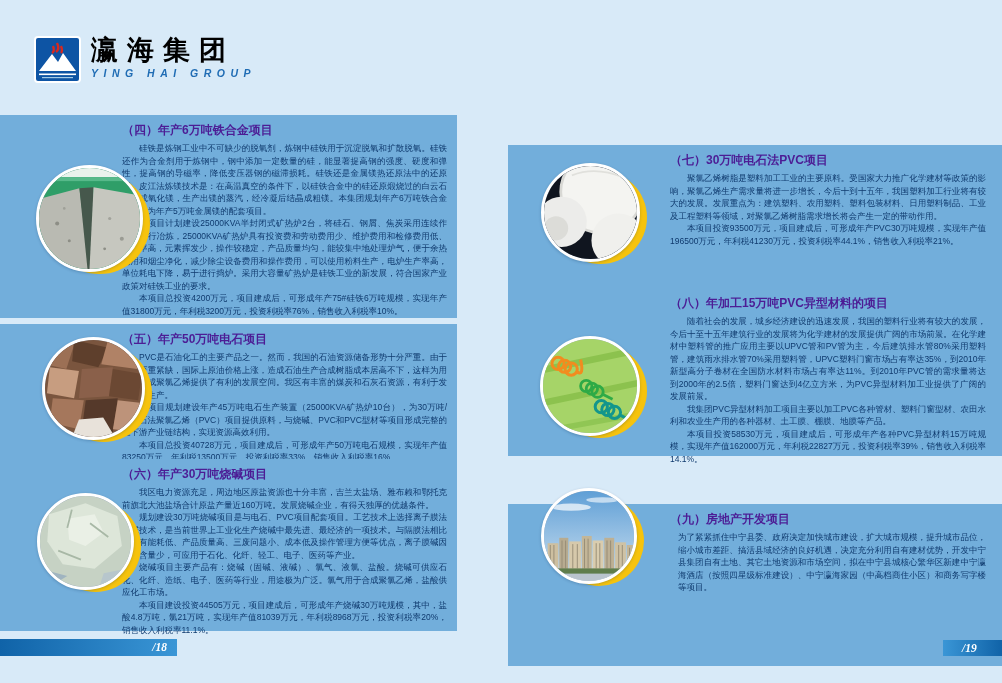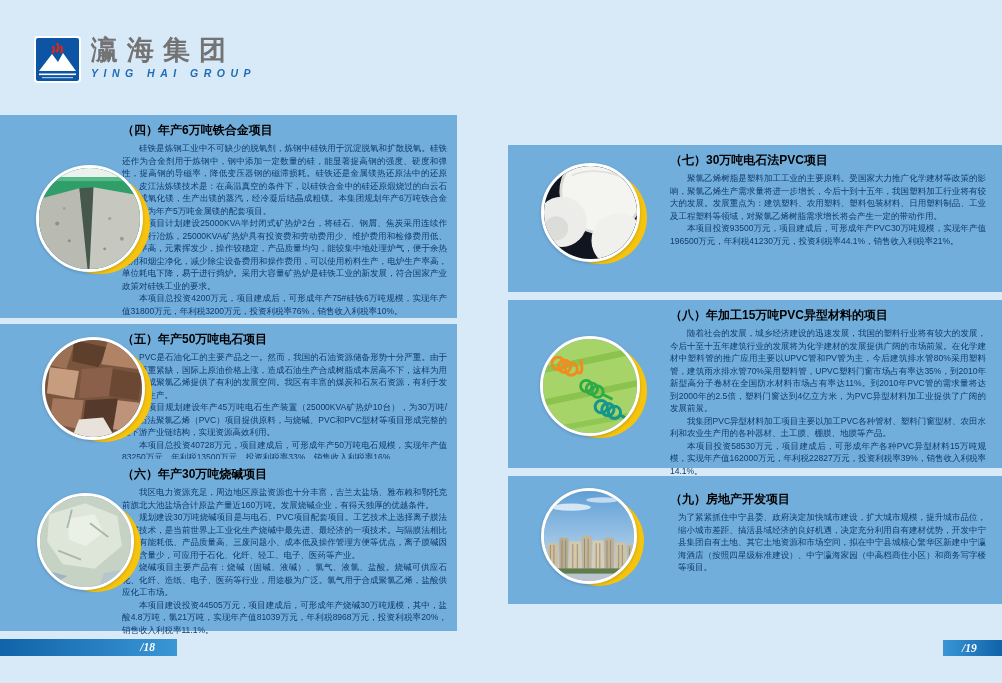--- a/index.html
+++ b/index.html
@@ -3,52 +3,52 @@
 <meta charset="utf-8">
 <style>
   html,body{margin:0;padding:0;}
   body{font-family:"Liberation Sans","DejaVu Sans",sans-serif;}
   .canvas{position:relative;width:1002px;height:683px;background:#d8eaf8;overflow:hidden;}
 
   
   .logo{position:absolute;left:34px;top:36px;display:flex;align-items:flex-start;}
   .logo-icon{width:47px;height:47px;display:block;}
   .logo-text{margin-left:10px;}
-  .logo-cn{color:#737373;font-size:27px;font-weight:bold;letter-spacing:9px;line-height:28px;font-family:"Liberation Serif","DejaVu Serif",serif;}
+  .logo-cn{color:#000000;font-size:27px;font-weight:bold;letter-spacing:9px;line-height:28px;font-family:"Liberation Serif","DejaVu Serif",serif;}
   .logo-en{color:#1f6cb4;font-size:10.5px;font-weight:bold;letter-spacing:5.5px;margin-top:3px;font-style:italic;}
 
   
   .box{position:absolute;background:#72aedb;box-sizing:border-box;}
-  .box h3{margin:0 0 4px 0;font-size:12px;line-height:15px;color:#000000;font-weight:bold;}
+  .box h3{margin:0 0 4px 0;font-size:12px;line-height:15px;color:#4c1d95;font-weight:bold;}
   .box p{margin:0;text-indent:2em;font-size:8.5px;line-height:12.5px;color:#0f3a6e;text-align:justify;}
   .box p.no-indent{text-indent:0;margin-left:8px;}
   .bleft{left:0;width:457px;padding:8px 10px 0 122px;}
   .bright{left:508px;width:494px;padding:8px 16px 0 162px;}
   .box4{top:115px;height:203px;}
   .box5{top:324px;height:148px;}
   .box6{top:459px;height:172px;}
   .box7{top:145px;height:147px;}
-  .box8{top:300px;height:168px;}
-  .box9{top:476px;height:128px;padding-top:16px;}
+  .box8{top:288px;height:168px;}
+  .box9{top:504px;height:162px;padding-top:8px;}
 
   
   .circle-group{position:absolute;}
   .crescent{position:absolute;left:13px;top:8px;width:100%;height:100%;border-radius:50%;background:#f6c30d;}
   .photo{position:absolute;left:0;top:0;width:100%;height:100%;border-radius:50%;border:3px solid #ffffff;overflow:hidden;background:#9ab;box-shadow:0 1px 3px rgba(0,40,80,.25);}
   .photo svg{display:block;width:100%;height:100%;}
   .cg1{left:36px;top:165px;width:101px;height:101px;}
   .cg2{left:42px;top:337px;width:97px;height:97px;}
   .cg3{left:37px;top:493px;width:91px;height:91px;}
   .cg4{left:541px;top:163px;width:93px;height:93px;}
   .cg5{left:540px;top:336px;width:94px;height:94px;}
   .cg6{left:541px;top:488px;width:90px;height:90px;}
 
   
   .pagebar{position:absolute;height:17px;line-height:17px;color:#ffffff;font-size:11.5px;font-weight:bold;font-style:italic;box-sizing:border-box;font-family:"Liberation Serif","DejaVu Serif",serif;}
-  .pagebar-left{left:0;top:639px;width:177px;background:linear-gradient(90deg,#1063a8,#3a96d6);text-align:right;padding-right:22px;}
+  .pagebar-left{left:0;top:639px;width:177px;background:linear-gradient(90deg,#1063a8,#3a96d6);text-align:right;padding-right:10px;}
   .pagebar-right{left:943px;top:640px;width:59px;height:16px;line-height:16px;background:linear-gradient(90deg,#3a96d6,#1063a8);text-align:left;padding-left:19px;}
 </style>
 </head>
 <body>
 
 <div class="canvas">
 
   <div class="logo">
     <svg class="logo-icon" viewBox="0 0 47 47">
       <rect x="1" y="1" width="45" height="45" rx="3" fill="#0d54a4" stroke="#ffffff" stroke-width="2"></rect>

